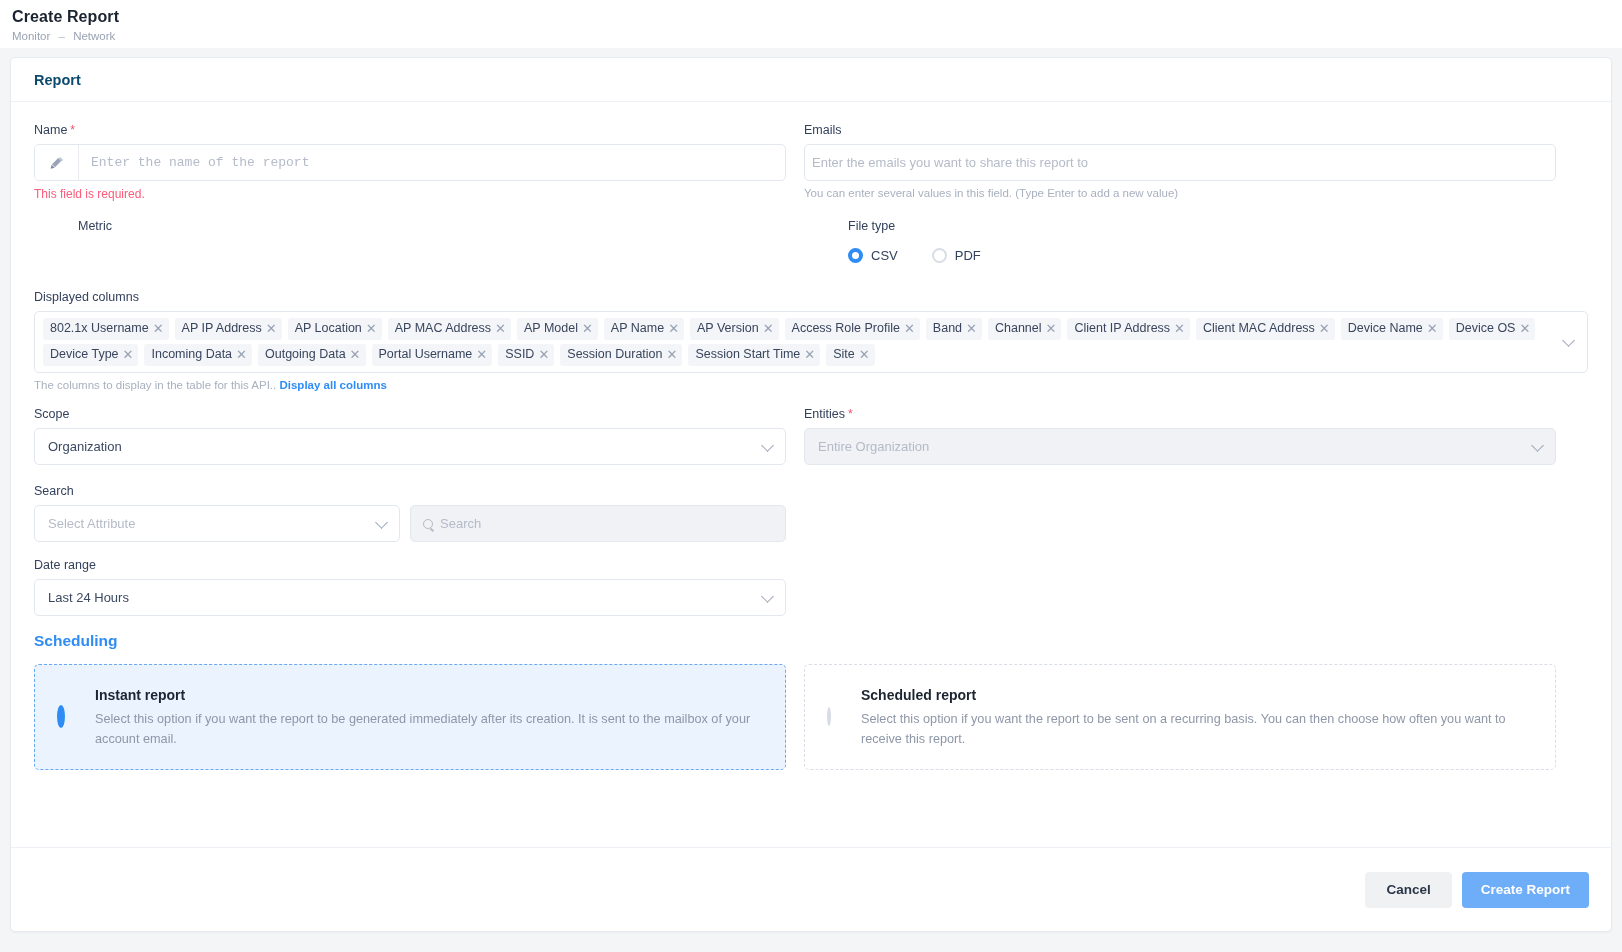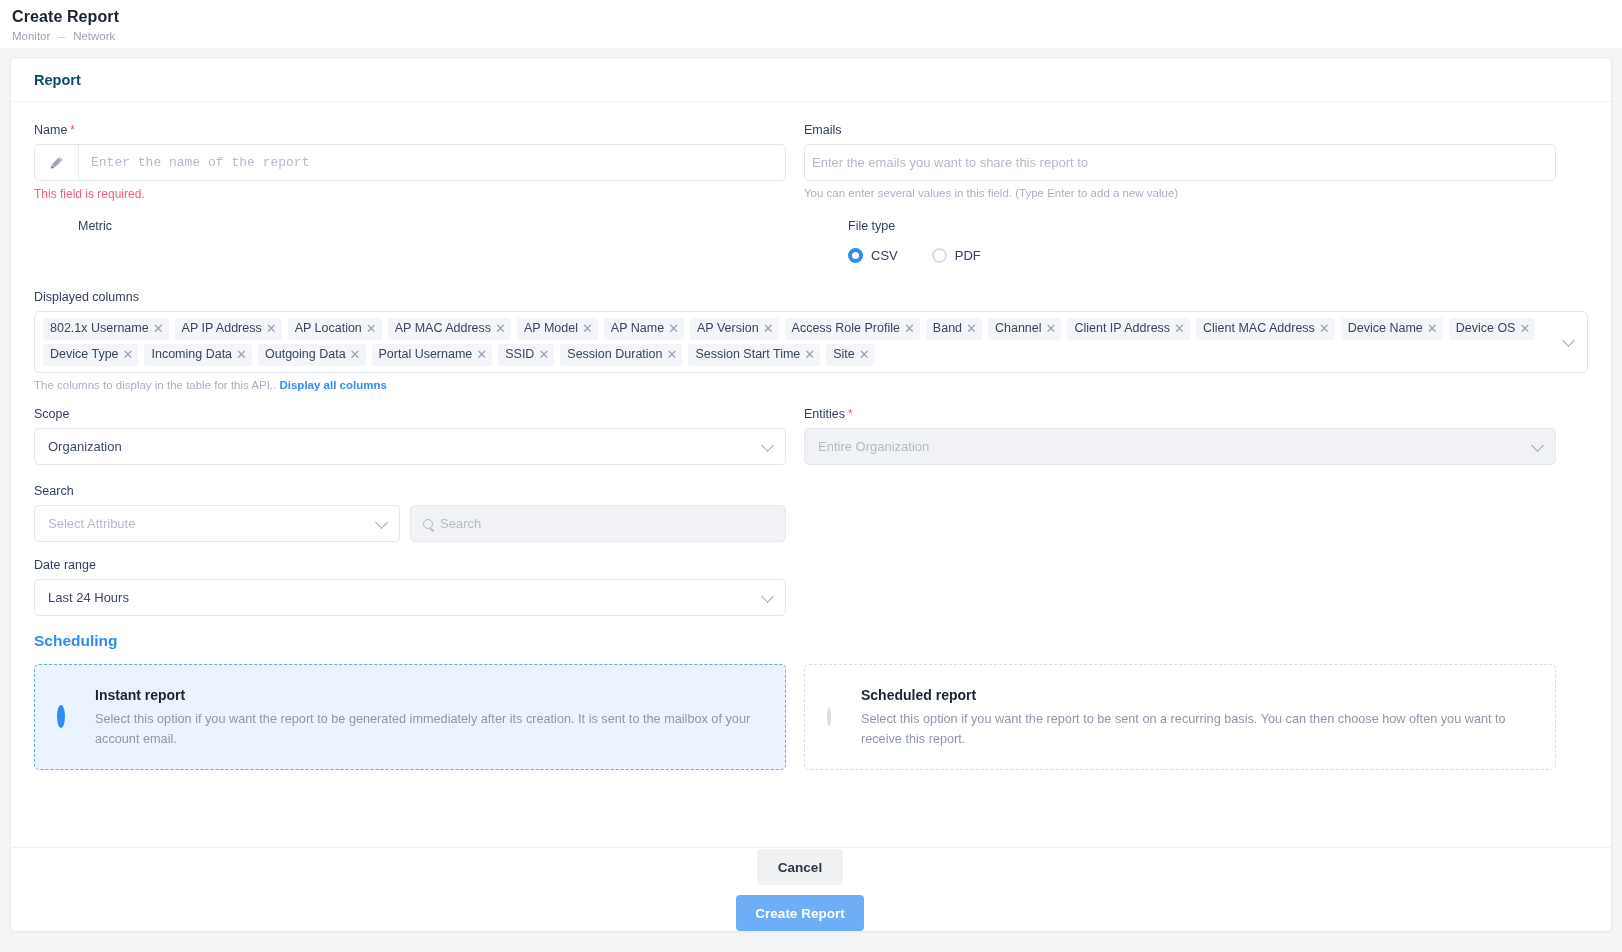--- a/index.html
+++ b/index.html
@@ -66,21 +66,20 @@
   .card-foot {
     position: absolute;
     left: 0; right: 0; bottom: 0;
     height: 84px;
     border-top: 1px solid #edf0f4;
     display: flex;
     align-items: center;
     justify-content: flex-end;
     padding-right: 22px;
     gap: 10px;
-    flex-direction: column;
   }
 
   
   .row2 { display: flex; gap: 18px; }
   .col { width: 752px; flex: 0 0 752px; }
   .field { margin-bottom: 16px; }
   .label {
     font-size: 12.5px;
     color: #33415c;
     margin-bottom: 7px;

